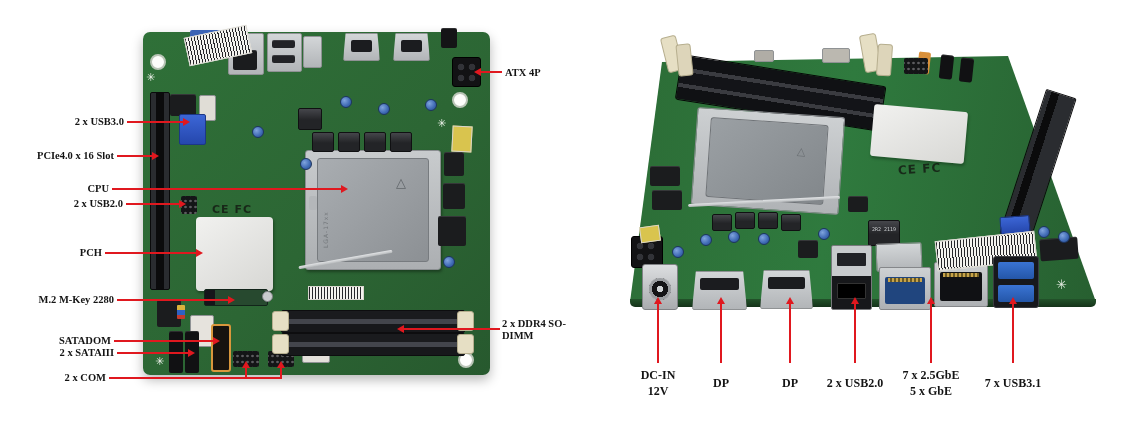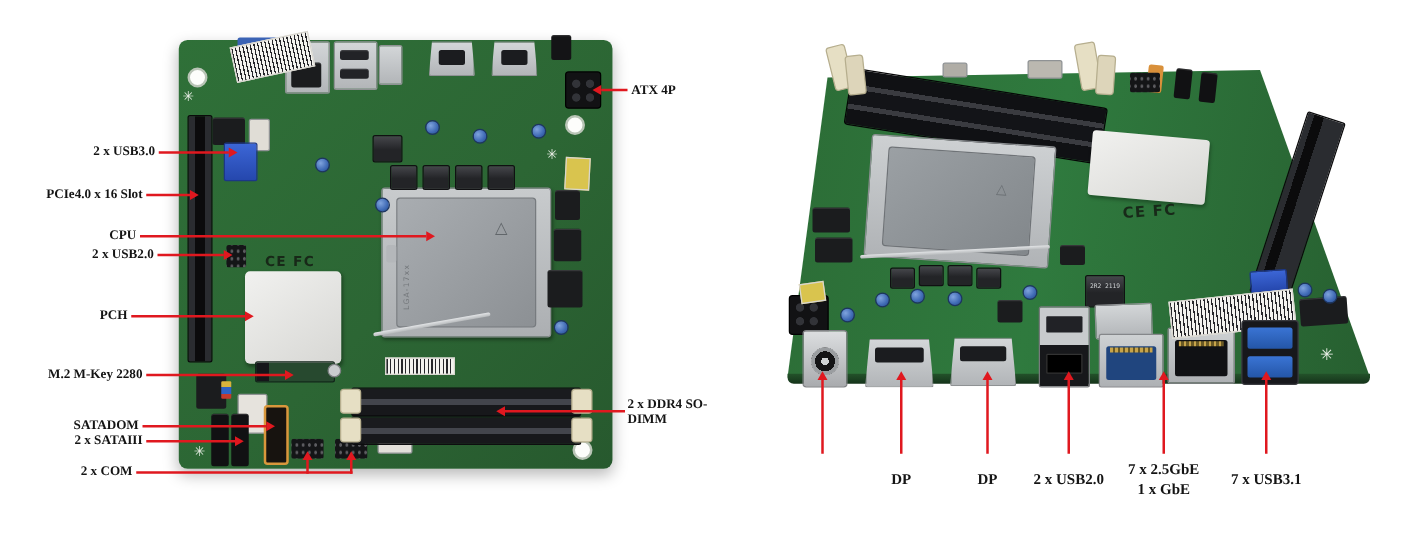--- a/index.html
+++ b/index.html
@@ -254,20 +254,24 @@
   <div class="silver dp" style="left:760px;top:270px;width:51px;height:37px;"></div>
   <div class="usb2stack" style="left:831px;top:245px;width:39px;height:63px;"></div>
   <div class="silver" style="left:876px;top:243px;width:44px;height:26px;transform:rotate(-2deg);"></div>
   <div class="rj45 blue" style="left:879px;top:267px;width:50px;height:41px;"></div>
   <div class="rj45 dark" style="left:934px;top:262px;width:52px;height:43px;"></div>
   <div class="sticker barcode" style="left:936px;top:236px;width:98px;height:28px;transform:rotate(-6deg);"></div>
   <div class="usb3st" style="left:993px;top:256px;width:44px;height:50px;"></div>
 
   <div class="vline" style="left:657px;top:304px;height:59px;"></div>
   <div class="arr-u" style="left:654px;top:297px;"></div>
+  <div class="lbl-r" style="left:598px;top:367px;">
+      <span>DC-IN</span>
+      <span>12V</span>
+    </div>
 
   <div class="vline" style="left:720px;top:304px;height:59px;"></div>
   <div class="arr-u" style="left:717px;top:297px;"></div>
   <div class="lbl-r" style="left:661px;top:375px;">
       <span>DP</span>
     </div>
 
   <div class="vline" style="left:789px;top:304px;height:59px;"></div>
   <div class="arr-u" style="left:786px;top:297px;"></div>
   <div class="lbl-r" style="left:730px;top:375px;">
@@ -277,21 +281,21 @@
   <div class="vline" style="left:854px;top:304px;height:59px;"></div>
   <div class="arr-u" style="left:851px;top:297px;"></div>
   <div class="lbl-r" style="left:795px;top:375px;">
       <span>2 x USB2.0</span>
     </div>
 
   <div class="vline" style="left:930px;top:304px;height:59px;"></div>
   <div class="arr-u" style="left:927px;top:297px;"></div>
   <div class="lbl-r" style="left:871px;top:367px;">
       <span>7 x 2.5GbE</span>
-      <span>1 x GbE</span>
+      <span>5 x GbE</span>
     </div>
 
   <div class="vline" style="left:1012px;top:304px;height:59px;"></div>
   <div class="arr-u" style="left:1009px;top:297px;"></div>
   <div class="lbl-r" style="left:953px;top:375px;">
       <span>7 x USB3.1</span>
     </div>
 
 </div>
 

